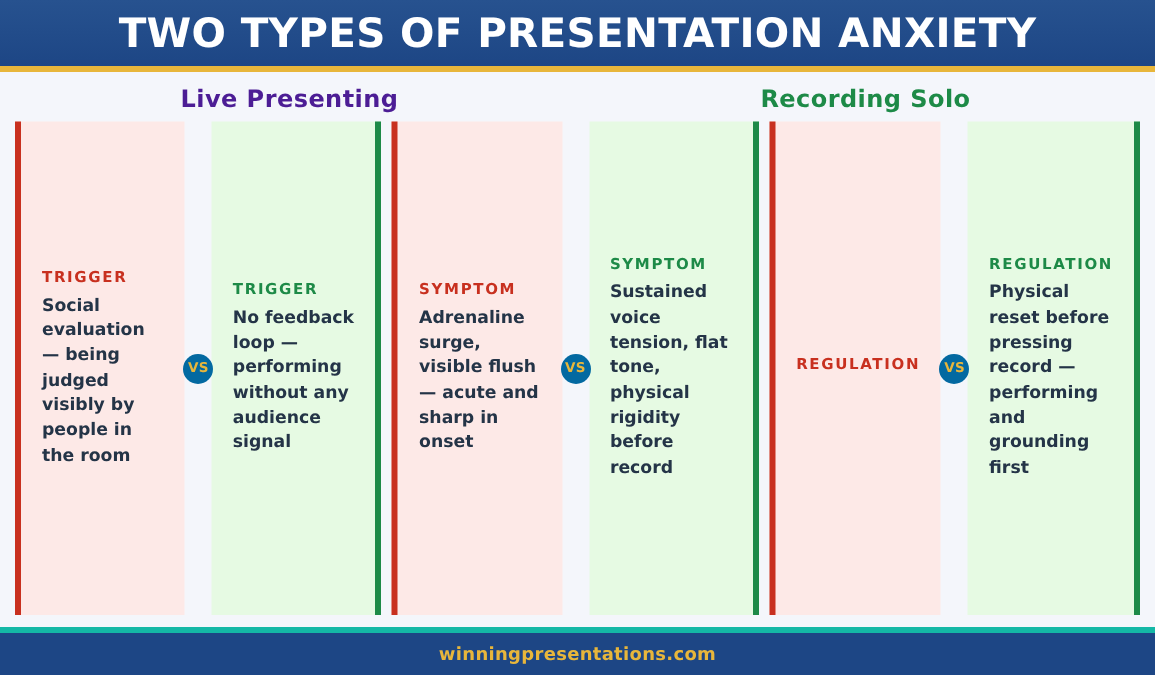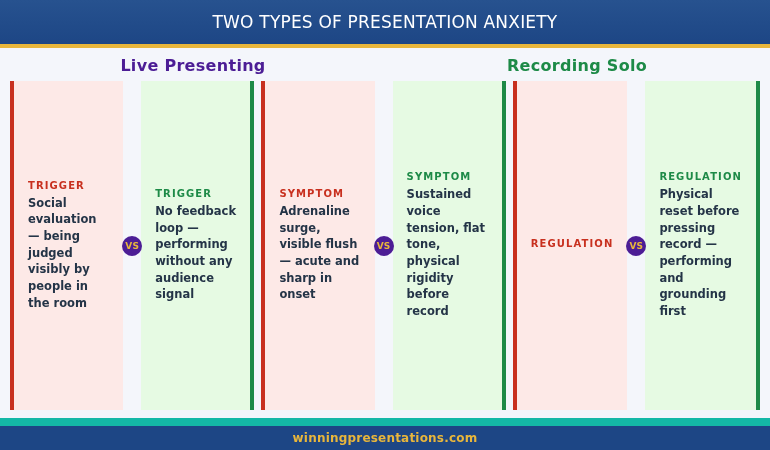--- a/index.html
+++ b/index.html
@@ -23,22 +23,22 @@
     background: linear-gradient(180deg, #27528f 0%, #1d4685 100%);
     border-bottom: 4px solid #e8b63b;
     height: 48px;
     display: flex;
     align-items: center;
     justify-content: center;
     flex: 0 0 auto;
   }
   .header-title {
     color: #ffffff;
-    font-size: 17px;
-    font-weight: normal;
+    font-size: 27px;
+    font-weight: bold;
     letter-spacing: 0.2px;
     text-transform: uppercase;
     font-family: "DejaVu Sans", sans-serif;
     white-space: nowrap;
   }
 
   
   .col-heads {
     display: flex;
     flex: 0 0 auto;
@@ -115,38 +115,38 @@
 
   
   .vs-badge {
     position: absolute;
     left: 50%;
     top: 50%;
     transform: translate(-50%, -50%);
     width: 20px;
     height: 20px;
     border-radius: 50%;
-    background: #4c1d95;
+    background: #0369a1;
     color: #e8b63b;
     font-size: 9px;
     font-weight: bold;
     font-family: "DejaVu Sans", sans-serif;
     display: flex;
     align-items: center;
     justify-content: center;
     letter-spacing: 0.2px;
     z-index: 3;
   }
 
   
   .footer {
     flex: 0 0 auto;
     height: 32px;
     background: #1d4685;
-    border-top: 8px solid #14b8a6;
+    border-top: 4px solid #14b8a6;
     display: flex;
     align-items: center;
     justify-content: center;
     margin-top: 8px;
   }
   .footer-text {
     color: #e8b63b;
     font-size: 12px;
     font-weight: bold;
     font-family: "DejaVu Sans", sans-serif;

